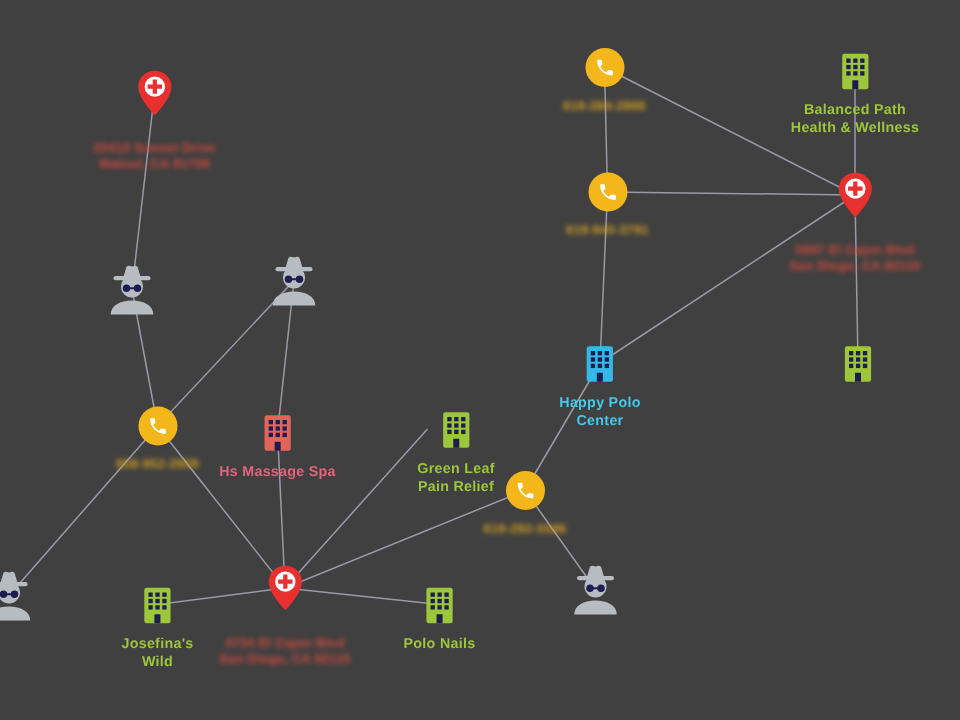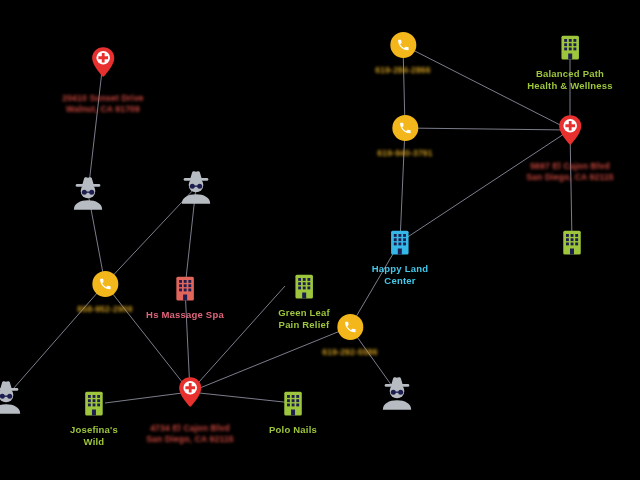--- a/index.html
+++ b/index.html
@@ -18,21 +18,21 @@
   .label{margin-top:6px;text-align:center;font-weight:700;letter-spacing:.2px;}
   .label div{white-space:nowrap;line-height:1.3;}
   .label-building{font-size:9.5px;}
   .label-phone{font-size:8.5px;margin-top:7px;}
   .label-pin{font-size:8.5px;margin-top:14px;}
   .blurred{filter:blur(1.7px);opacity:.95;}
 </style>
 </head>
 <body>
 
-<div class="canvas" style="background: #000000;">
+<div class="canvas" style="background: #404040;">
   <svg class="edge-layer" xmlns="http://www.w3.org/2000/svg">
       <line x1="403" y1="45" x2="570" y2="130" stroke="rgba(225,228,255,0.55)" stroke-width="1"></line>
       <line x1="403" y1="45" x2="405" y2="128" stroke="rgba(225,228,255,0.55)" stroke-width="1"></line>
       <line x1="570" y1="47" x2="570" y2="130" stroke="rgba(225,228,255,0.55)" stroke-width="1"></line>
       <line x1="405" y1="128" x2="570" y2="130" stroke="rgba(225,228,255,0.55)" stroke-width="1"></line>
       <line x1="570" y1="130" x2="572" y2="242" stroke="rgba(225,228,255,0.55)" stroke-width="1"></line>
       <line x1="570" y1="130" x2="400" y2="242" stroke="rgba(225,228,255,0.55)" stroke-width="1"></line>
       <line x1="405" y1="128" x2="400" y2="242" stroke="rgba(225,228,255,0.55)" stroke-width="1"></line>
       <line x1="103" y1="62" x2="88" y2="193" stroke="rgba(225,228,255,0.55)" stroke-width="1"></line>
       <line x1="88" y1="193" x2="105" y2="284" stroke="rgba(225,228,255,0.55)" stroke-width="1"></line>
@@ -152,21 +152,21 @@
           <rect x="7.2" y="9" width="2.3" height="2.3" fill="#1d1d4f"></rect>
           <rect x="10.9" y="9" width="2.3" height="2.3" fill="#1d1d4f"></rect>
           <rect x="14.6" y="9" width="2.3" height="2.3" fill="#1d1d4f"></rect>
           <rect x="7.2" y="12.4" width="2.3" height="2.3" fill="#1d1d4f"></rect>
           <rect x="10.9" y="12.4" width="2.3" height="2.3" fill="#1d1d4f"></rect>
           <rect x="14.6" y="12.4" width="2.3" height="2.3" fill="#1d1d4f"></rect>
       <rect x="10.4" y="17.2" width="3.2" height="4.8" fill="#1d1d4f"></rect>
     </svg>
       </span>
       <div class="label label-building" style="color:#45c8ea">
-        <div>Happy Land</div>
+        <div>Happy Polo</div>
         <div>Center</div>
       </div>
     </div>
     <div class="node" style="left: 572px; top: 227px;">
       <span class="icon">
     <svg width="30" height="30" viewBox="0 0 24 24">
       <rect x="5" y="3" width="14" height="19" rx="1.2" fill="#9dc63c"></rect>
           <rect x="7.2" y="5.6" width="2.3" height="2.3" fill="#1d1d4f"></rect>
           <rect x="10.9" y="5.6" width="2.3" height="2.3" fill="#1d1d4f"></rect>
           <rect x="14.6" y="5.6" width="2.3" height="2.3" fill="#1d1d4f"></rect>
@@ -247,21 +247,21 @@
         <path fill="#e8312e" d="M12 1.5C7.6 1.5 4.2 4.9 4.2 9.1c0 5.6 7.8 13.4 7.8 13.4s7.8-7.8 7.8-13.4C19.8 4.9 16.4 1.5 12 1.5z"></path>
         <circle cx="12" cy="9" r="4.8" fill="#fff"></circle>
         <path fill="#e8312e" d="M11 5.6h2V8h2.4v2H13v2.4h-2V10H8.6V8H11z"></path>
       </svg>
       </span>
       <div class="label label-pin blurred" style="color:#d84b40">
         <div>4734 El Cajon Blvd</div>
         <div>San Diego, CA 92115</div>
       </div>
     </div>
-    <div class="node" style="left: 94px; top: 388px;">
+    <div class="node" style="left: 105px; top: 388px;">
       <span class="icon">
     <svg width="30" height="30" viewBox="0 0 24 24">
       <rect x="5" y="3" width="14" height="19" rx="1.2" fill="#9dc63c"></rect>
           <rect x="7.2" y="5.6" width="2.3" height="2.3" fill="#1d1d4f"></rect>
           <rect x="10.9" y="5.6" width="2.3" height="2.3" fill="#1d1d4f"></rect>
           <rect x="14.6" y="5.6" width="2.3" height="2.3" fill="#1d1d4f"></rect>
           <rect x="7.2" y="9" width="2.3" height="2.3" fill="#1d1d4f"></rect>
           <rect x="10.9" y="9" width="2.3" height="2.3" fill="#1d1d4f"></rect>
           <rect x="14.6" y="9" width="2.3" height="2.3" fill="#1d1d4f"></rect>
           <rect x="7.2" y="12.4" width="2.3" height="2.3" fill="#1d1d4f"></rect>

